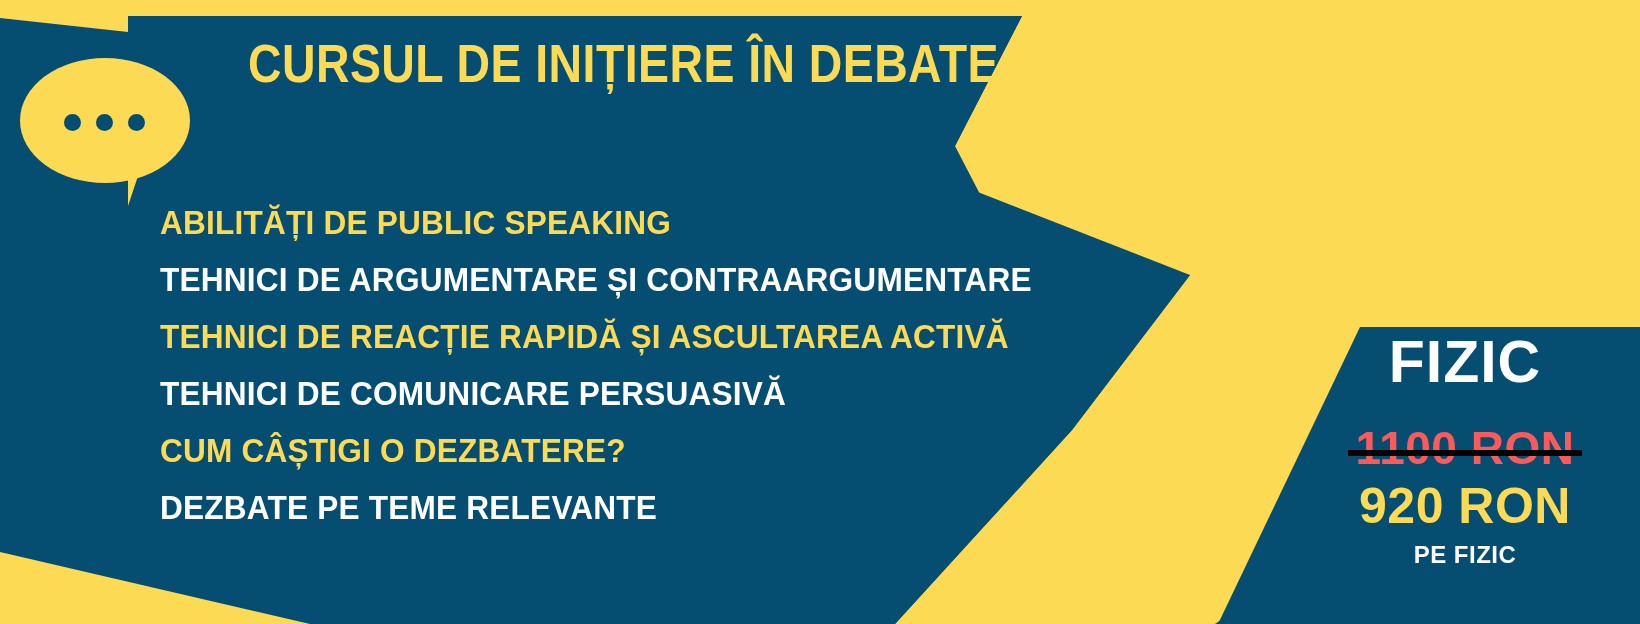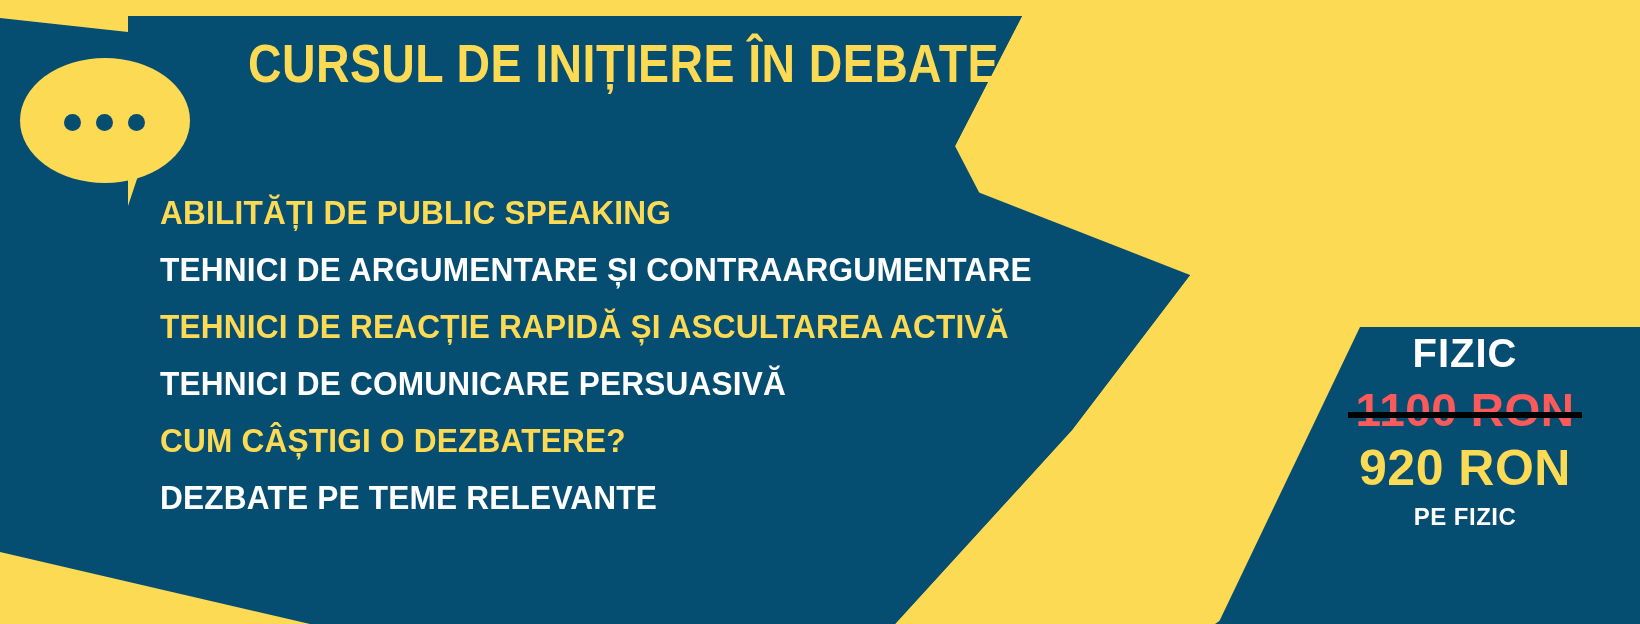--- a/index.html
+++ b/index.html
@@ -47,52 +47,52 @@
     transform:scaleX(0.92);
     transform-origin:right center;
   }
   .c-coral{color:#FB5A5A;}
   .c-navy{color:#064D72;}
   .c-yellow{color:#FCDA54;}
   .c-white{color:#FFFFFF;}
 
   
   #feature-list{
-    left:160px; top:195px;
+    left:160px; top:205px;
     width:860px;
   }
   #feature-list .feat{
     font-size:34px;
     font-weight:bold;
     letter-spacing:0.2px;
     line-height:1.0;
     margin-bottom:23px;
     white-space:nowrap;
     transform:scaleX(0.93);
     transform-origin:left center;
   }
 
   
   #price-card-text{
     left:1300px; top:326px;
     width:330px;
     text-align:center;
   }
   #price-title{
-    font-size:40px;
+    font-size:59px;
     font-weight:bold;
     color:#FFFFFF;
     letter-spacing:1px;
     line-height:1.05;
     margin-top:6px;
   }
   #price-old-wrap{
     position:relative;
     display:inline-block;
-    margin-top:12px;
+    margin-top:30px;
   }
   #price-old{
     font-size:46px;
     font-weight:bold;
     color:#FB5A5A;
     letter-spacing:0.5px;
     line-height:1.05;
   }
   #price-old-strike{
     position:absolute;

